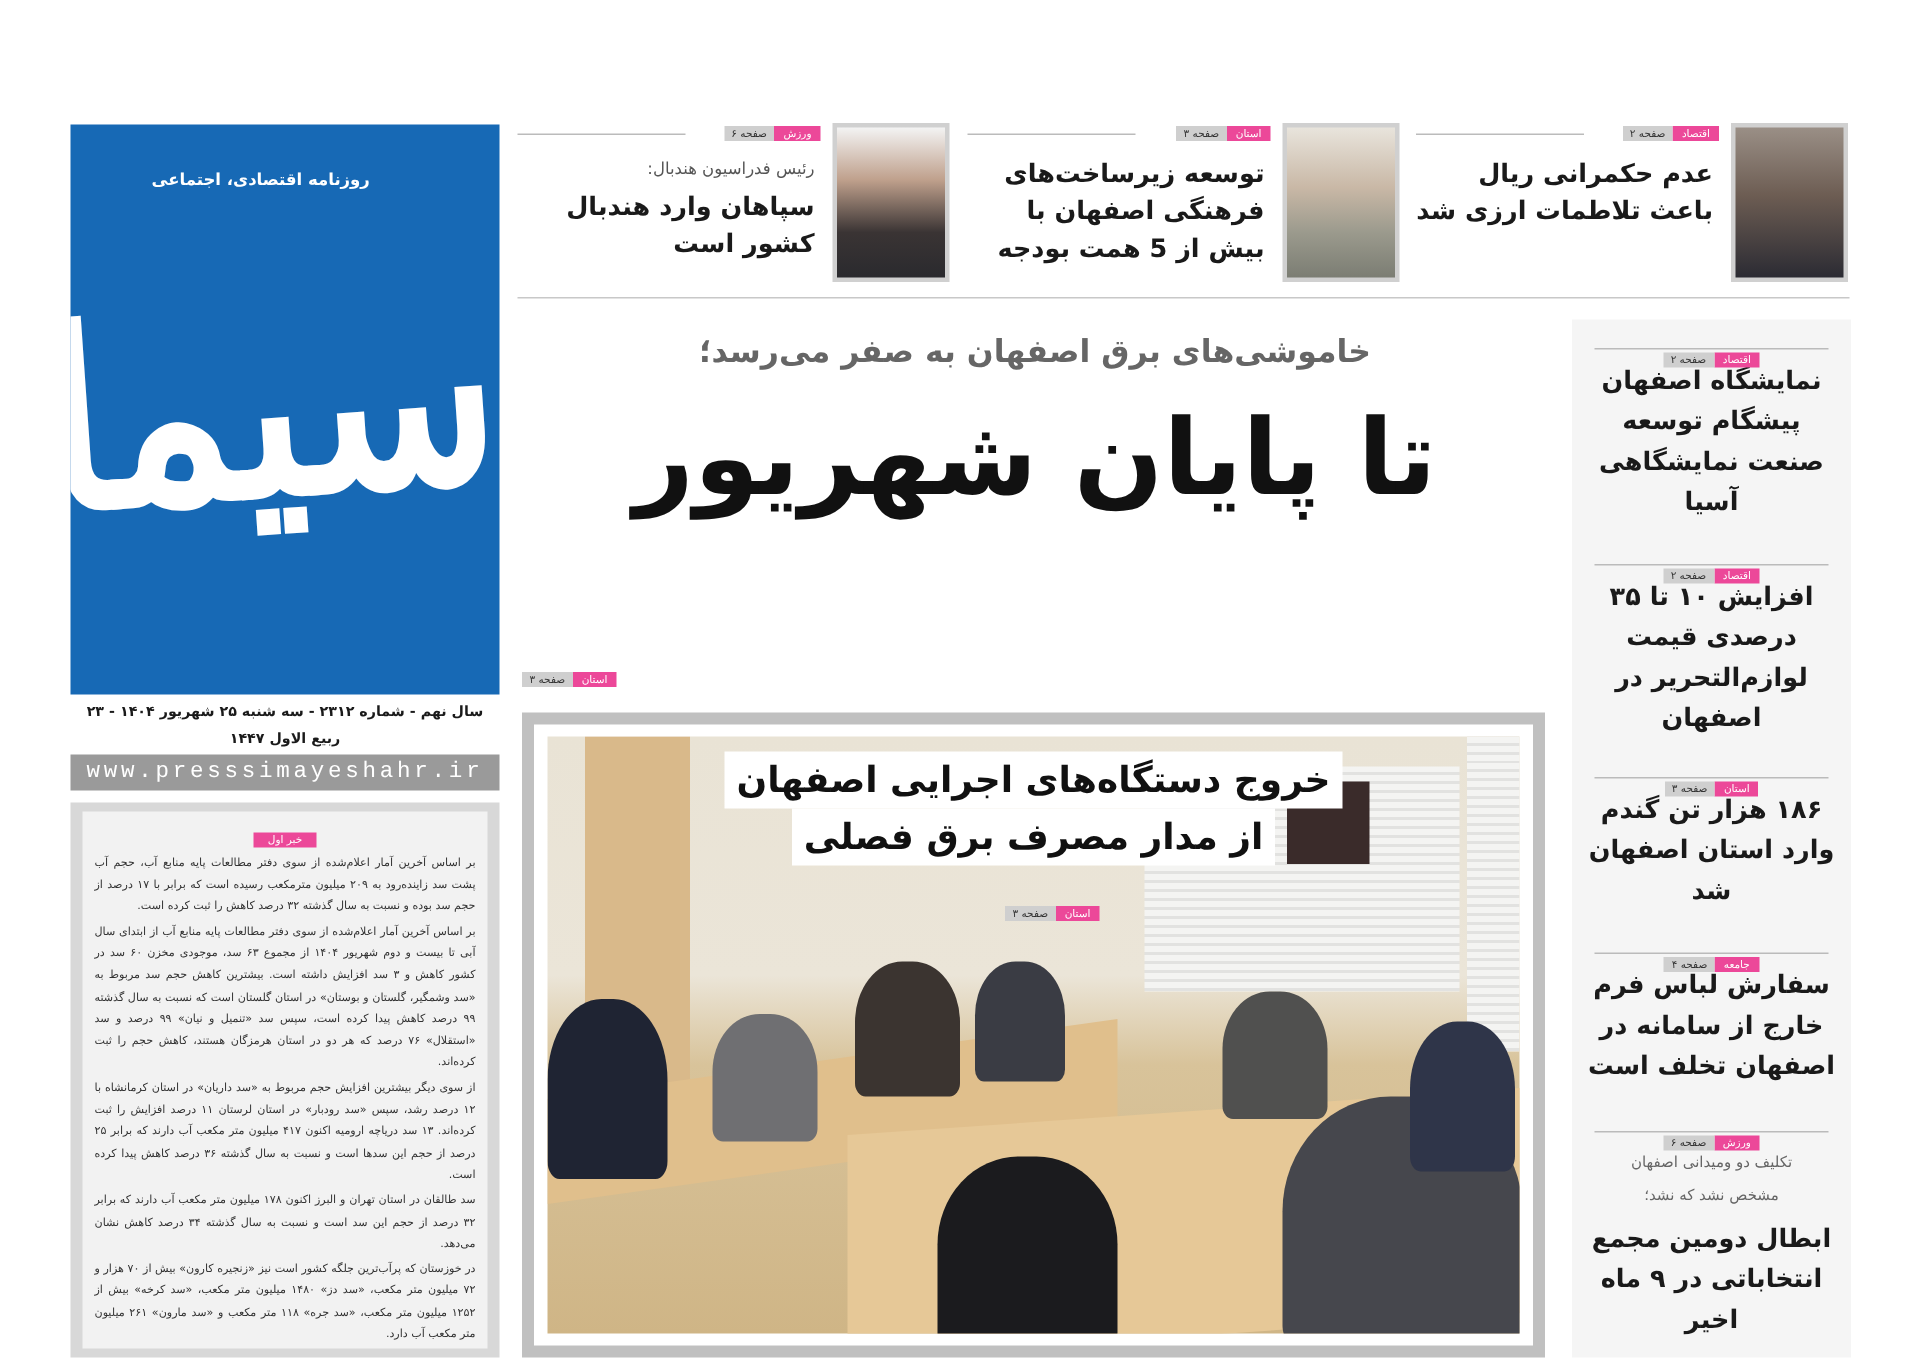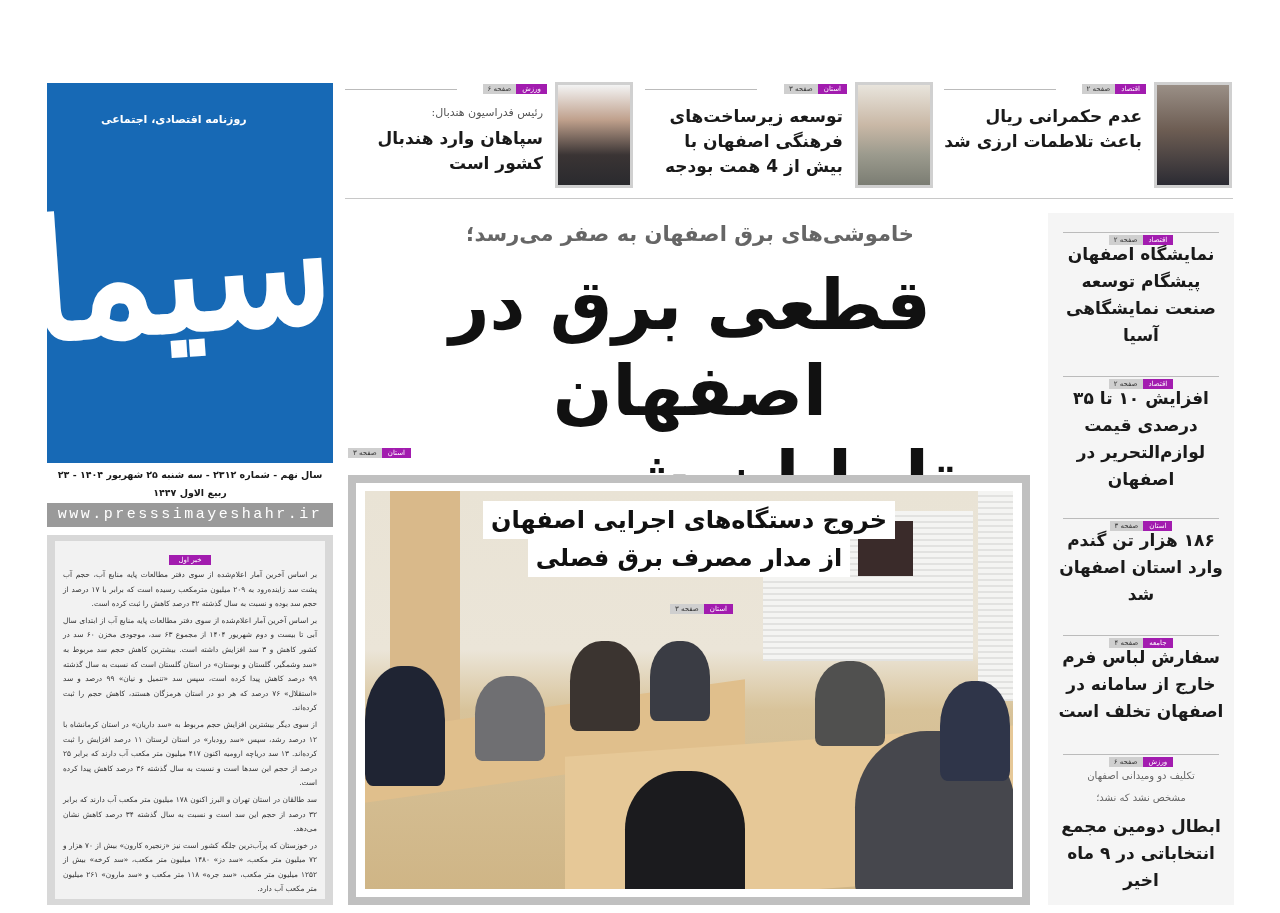--- a/index.html
+++ b/index.html
@@ -1,20 +1,20 @@
 <!DOCTYPE html>
 <html><head>
 <meta charset="utf-8">
 <style>
   * { box-sizing: border-box; margin: 0; padding: 0; }
   html, body { width: 1280px; height: 913px; background: #ffffff; overflow: hidden; }
   body { font-family: "DejaVu Sans", sans-serif; color: #1a1a1a; position: relative; direction: rtl; }
 
   .tag { display: inline-flex; direction: rtl; font-size: 7px; line-height: 10px; height: 10px; }
-  .tag .sec { background: #a21caf; color: #fff; padding: 0 6px; }
+  .tag .sec { background: #ec4899; color: #fff; padding: 0 6px; }
   .tag .pg { background: #cfcfcf; color: #333; padding: 0 5px; }
 
   
   .masthead { position: absolute; left: 47px; top: 83px; width: 286px; height: 380px; background: #1769b5; overflow: hidden; }
   .masthead .tagline { position: absolute; left: 14px; top: 30px; color: #fff; font-size: 11px; font-weight: bold; direction: rtl; margin-left: 40px; }
   .masthead .logo { position: absolute; left: 0; right: 0; top: 30px; bottom: 0; color: #fff; font-family: "DejaVu Serif", serif; font-weight: bold; font-size: 150px; line-height: 320px; text-align: center; writing-mode: horizontal-tb; transform: rotate(-4deg) scaleY(1.1); }
   .issue-info { position: absolute; left: 47px; top: 466px; width: 286px; text-align: center; font-size: 9.5px; font-weight: bold; line-height: 18px; direction: rtl; }
   .website { position: absolute; left: 47px; top: 503px; width: 286px; height: 24px; background: #9a9a9a; color: #fff; font-family: "Liberation Mono", monospace; font-size: 15px; font-weight: normal; letter-spacing: 2.5px; line-height: 24px; text-align: center; direction: ltr; }
 
   
@@ -112,21 +112,21 @@
   <div class="photo">
       <div style="background:linear-gradient(180deg,#e8e4dc 0%,#c9b8a6 40%,#9b9a8d 70%,#7b7d73 100%);"></div>
     </div>
   <div class="tagline-row">
       <div class="rule"></div>
     <span class="tag">
         <span class="sec">استان</span>
         <span class="pg">صفحه ۳</span>
       </span>
   </div>
-  <div class="title">توسعه زیرساخت‌های فرهنگی اصفهان با بیش از 4 همت بودجه</div>
+  <div class="title">توسعه زیرساخت‌های فرهنگی اصفهان با بیش از 5 همت بودجه</div>
 </div>
 
 <div class="teaser t3">
   <div class="photo">
       <div style="background:linear-gradient(180deg,#f3f3f3 0%,#bfa08c 35%,#3a3434 70%,#2a2a2e 100%);"></div>
     </div>
   <div class="tagline-row">
       <div class="rule"></div>
     <span class="tag">
         <span class="sec">ورزش</span>
@@ -134,21 +134,20 @@
       </span>
   </div>
   <div class="kicker">رئیس فدراسیون هندبال:</div>
   <div class="title" style="top:46px;">سپاهان وارد هندبال کشور است</div>
 </div>
 
 <div class="hrule-top"></div>
 
 <div class="kicker-main">خاموشی‌های برق اصفهان به صفر می‌رسد؛</div>
 <div class="headline">
-  <div>قطعی برق در اصفهان</div>
   <div>تا پایان شهریور</div>
 </div>
 <span class="tag main-tag">
     <span class="sec">استان</span>
     <span class="pg">صفحه ۳</span>
   </span>
 
 <div class="photo-frame">
   <div class="inner">
     <div class="img">

